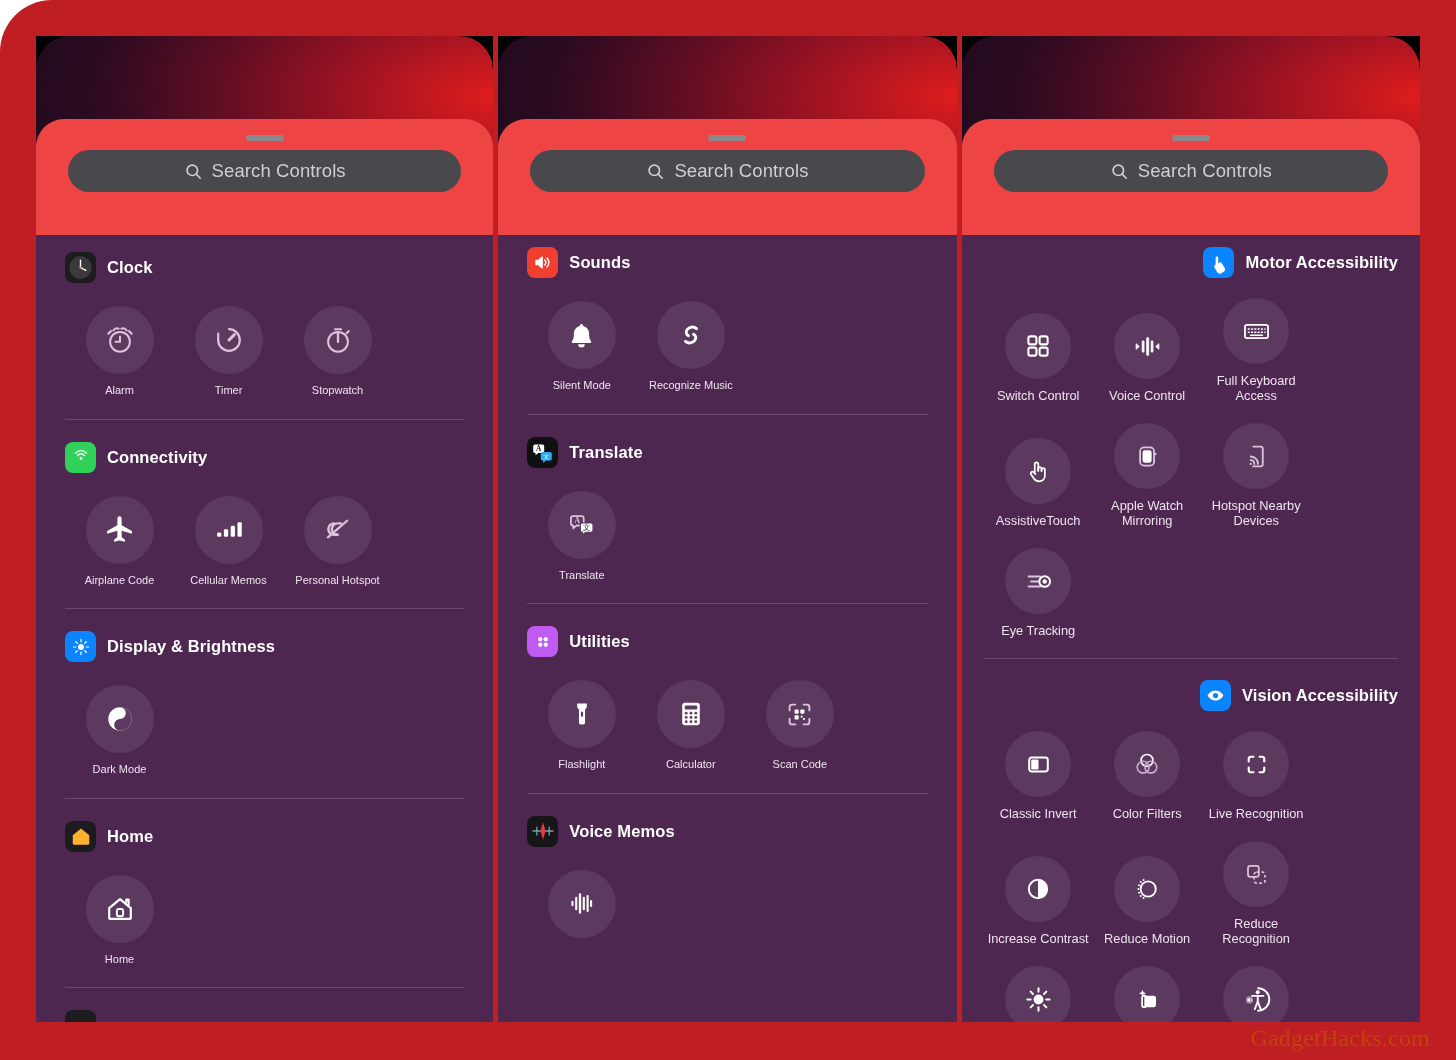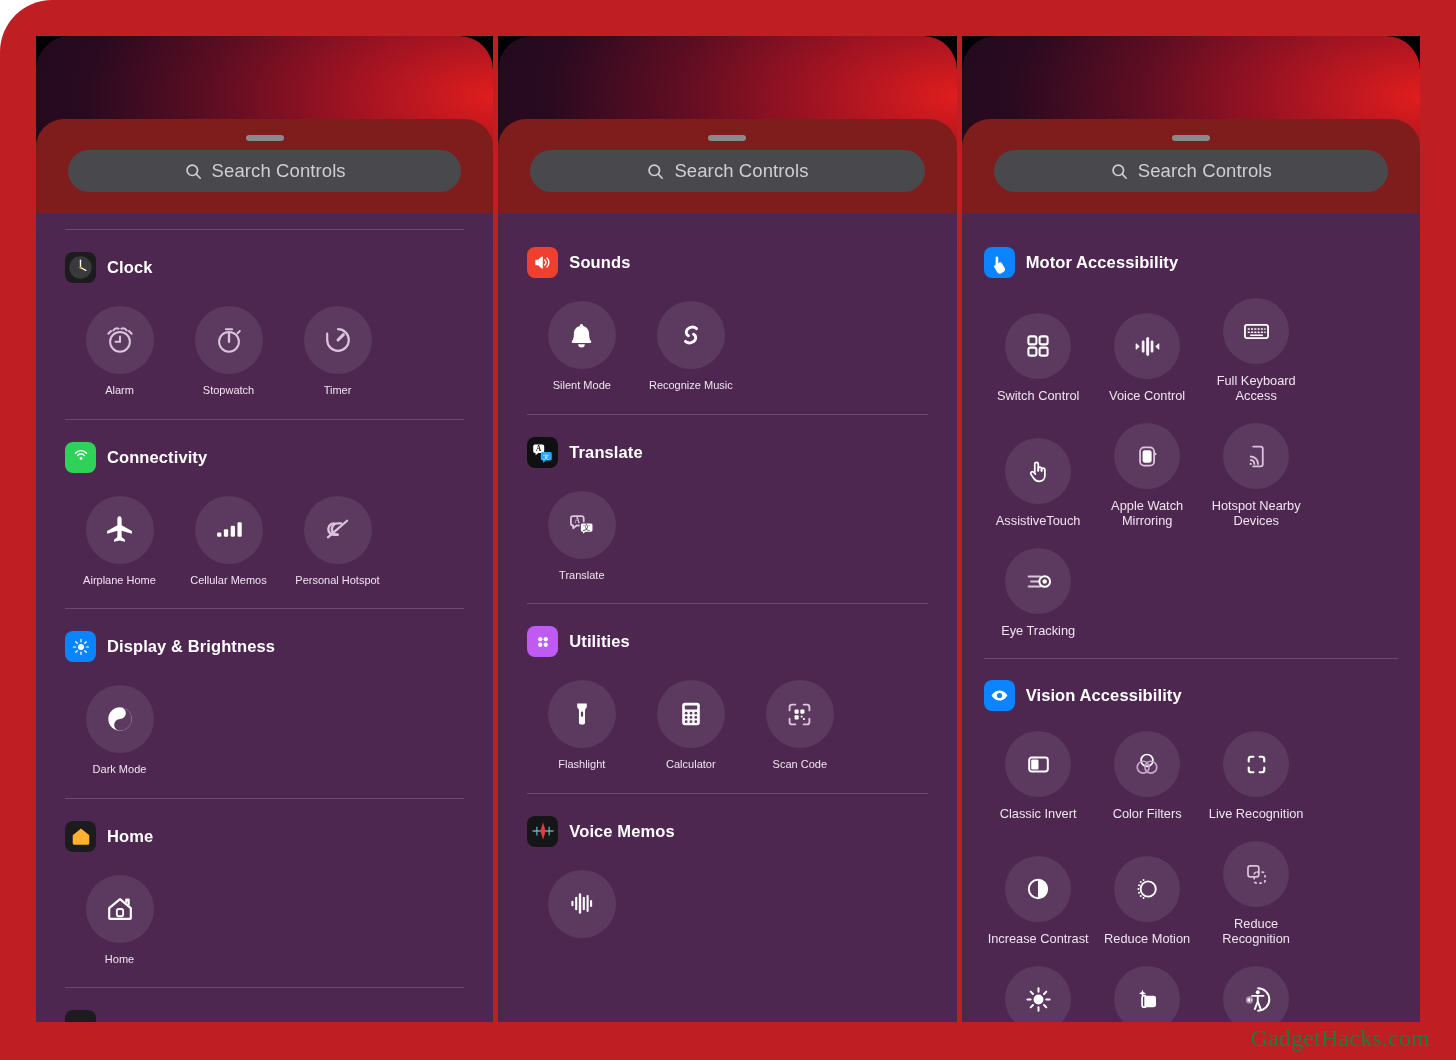--- a/index.html
+++ b/index.html
@@ -53,22 +53,22 @@
     position: absolute;
     left: 0; top: 0; right: 0; bottom: 0;
     border-radius: 34px 34px 0 0;
     background:
       radial-gradient(120% 170% at 100% 38%, #e01d1d 0%, #a01322 26%, #5c0d22 52%, #2a0a20 74%, #1c0a1c 100%);
   }
 
   .sheet {
     position: absolute;
     left: 0; right: 0; top: 83px;
-    height: 94px;
-    background: #7f1d1d;
+    height: 116px;
+    background: #ef4444;
     border-radius: 28px 28px 0 0;
     z-index: 3;
   }
   .grabber {
     position: absolute;
     left: 50%; top: 16px;
     transform: translateX(-50%);
     width: 38px; height: 6px;
     border-radius: 3px;
     background: #8a8a8e;
@@ -154,26 +154,26 @@
     text-align: center;
     line-height: 15.5px;
     max-width: 104px;
   }
 
   
   .phone3 .tile { width: 109px; justify-content: flex-end; }
   .phone3 .tile-circle { width: 66px; height: 66px; }
   .phone3 .tile-label { font-size: 12.8px; line-height: 15px; }
   .phone3 .group { padding-top: 21px; }
-  .phone3 .group-head { margin-bottom: 20px; }
+  .phone3 .group-head { margin-bottom: 20px; justify-content: flex-end; }
 
   .watermark {
     position: absolute;
     right: 26px; bottom: 8px;
-    color: #15803d;
+    color: #c2410c;
     font-family: "Liberation Serif", serif;
     font-size: 24px;
     letter-spacing: .2px;
     z-index: 9;
   }
 
   svg { display: block; }
 </style>
 </head>
 <body>
@@ -225,39 +225,39 @@
                   <path d="M10 10 L7 13"></path>
                     <path d="M30 10 L33 13"></path>
                   <path d="M12.5 9.5a5 5 0 0 1 6 -2"></path>
                     <path d="M27.5 9.5a5 5 0 0 0 -6 -2"></path>
                 </svg>
               </span>
               <span class="tile-label">Alarm</span>
             </div>
             <div class="tile">
               <span class="tile-circle">
+                <svg viewBox="0 0 40 40" width="36" height="36" fill="none" stroke="#dcc4de" stroke-width="2.4" stroke-linecap="round">
+                  <path d="M20 8 A12 12 0 1 1 8 20"></path>
+                  <path d="M8 20 L8 13"></path>
+                  <path d="M20 20 L26 14" stroke-width="3.4"></path>
+                </svg>
+              </span>
+              <span class="tile-label">Timer</span>
+            </div>
+            <div class="tile">
+              <span class="tile-circle">
                 <svg viewBox="0 0 40 40" width="36" height="36" fill="none" stroke="#dcc4de" stroke-width="2.2" stroke-linecap="round">
                   <circle cx="20" cy="22" r="11"></circle>
                   <path d="M20 22 L20 13" stroke-width="2.6"></path>
                   <path d="M16.5 8 h7"></path>
                   <path d="M29.5 12.5 l2.5 -2.5"></path>
                 </svg>
               </span>
               <span class="tile-label">Stopwatch</span>
             </div>
-            <div class="tile">
-              <span class="tile-circle">
-                <svg viewBox="0 0 40 40" width="36" height="36" fill="none" stroke="#dcc4de" stroke-width="2.4" stroke-linecap="round">
-                  <path d="M20 8 A12 12 0 1 1 8 20"></path>
-                  <path d="M8 20 L8 13"></path>
-                  <path d="M20 20 L26 14" stroke-width="3.4"></path>
-                </svg>
-              </span>
-              <span class="tile-label">Timer</span>
-            </div>
           </div>
         </div>
 
         <div class="divider"></div>
 
         <div class="group">
           <div class="group-head">
             <span class="app-tile" style="background:#30d158;">
               <svg viewBox="0 0 32 32" width="22" height="22" fill="none" stroke="#fff" stroke-width="2" stroke-linecap="round">
                 <circle cx="16" cy="18" r="2" fill="#fff" stroke="none"></circle>
@@ -267,21 +267,21 @@
             </span>
             <span class="group-title">Connectivity</span>
           </div>
           <div class="tiles">
             <div class="tile">
               <span class="tile-circle">
                 <svg viewBox="0 0 40 40" width="33" height="33" fill="#ffffff">
                   <path d="M20 4c1.6 0 2.6 1.6 2.6 3.6v7.3l12.4 6.9v3.5l-12.4-3.7v7.6l4 3.1v2.6L20 33.4l-6.6 1.5v-2.6l4-3.1v-7.6L5 25.3v-3.5l12.4-6.9V7.6C17.4 5.6 18.4 4 20 4z"></path>
                 </svg>
               </span>
-              <span class="tile-label">Airplane Home</span>
+              <span class="tile-label">Airplane Code</span>
             </div>
             <div class="tile">
               <span class="tile-circle">
                 <svg viewBox="0 0 40 40" width="34" height="34" fill="#ffffff">
                   <rect x="6" y="23" width="5" height="5" rx="1.4"></rect>
                   <rect x="14" y="19" width="5" height="9" rx="1.4"></rect>
                   <rect x="22" y="15" width="5" height="13" rx="1.4"></rect>
                   <rect x="30" y="11" width="5" height="17" rx="1.4"></rect>
                 </svg>
               </span>

